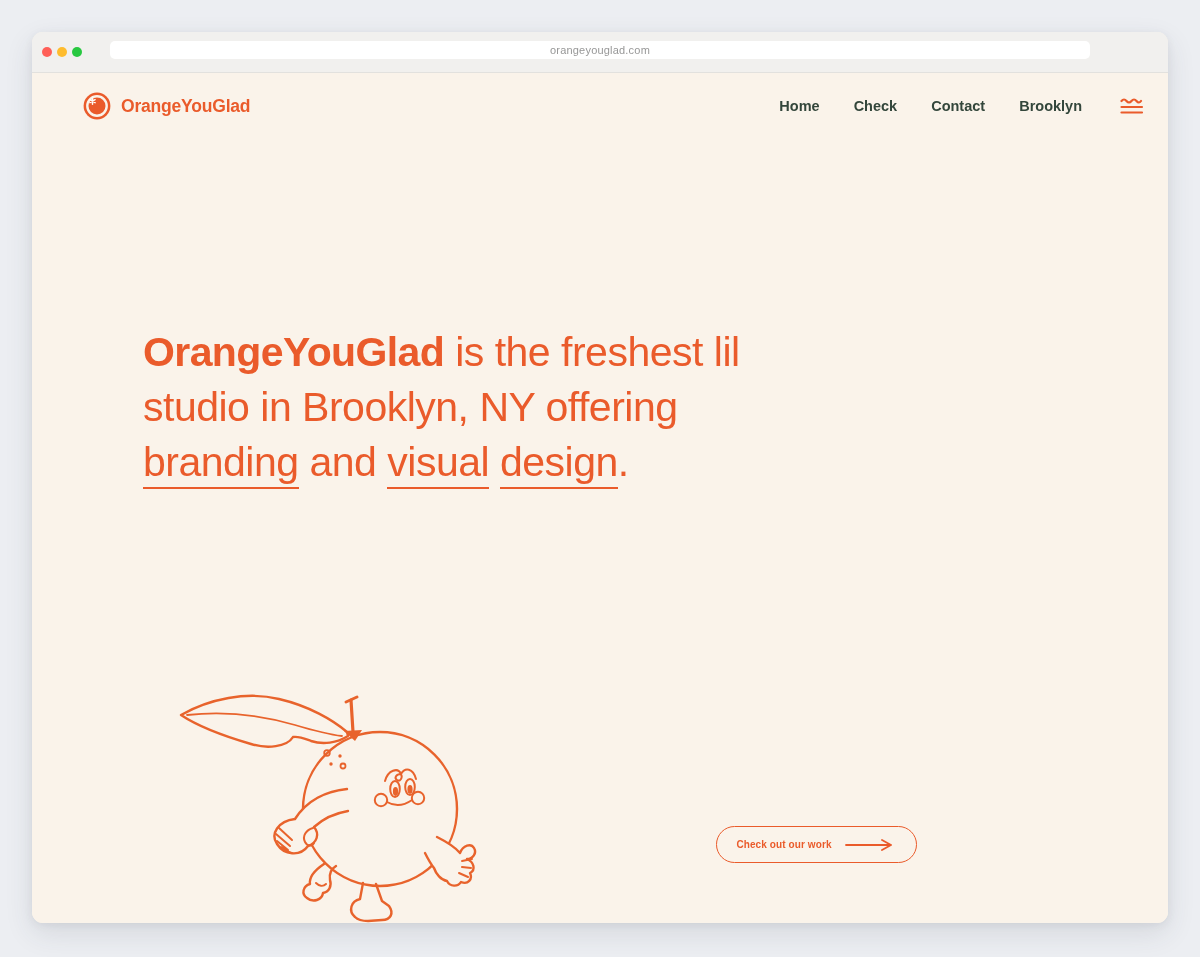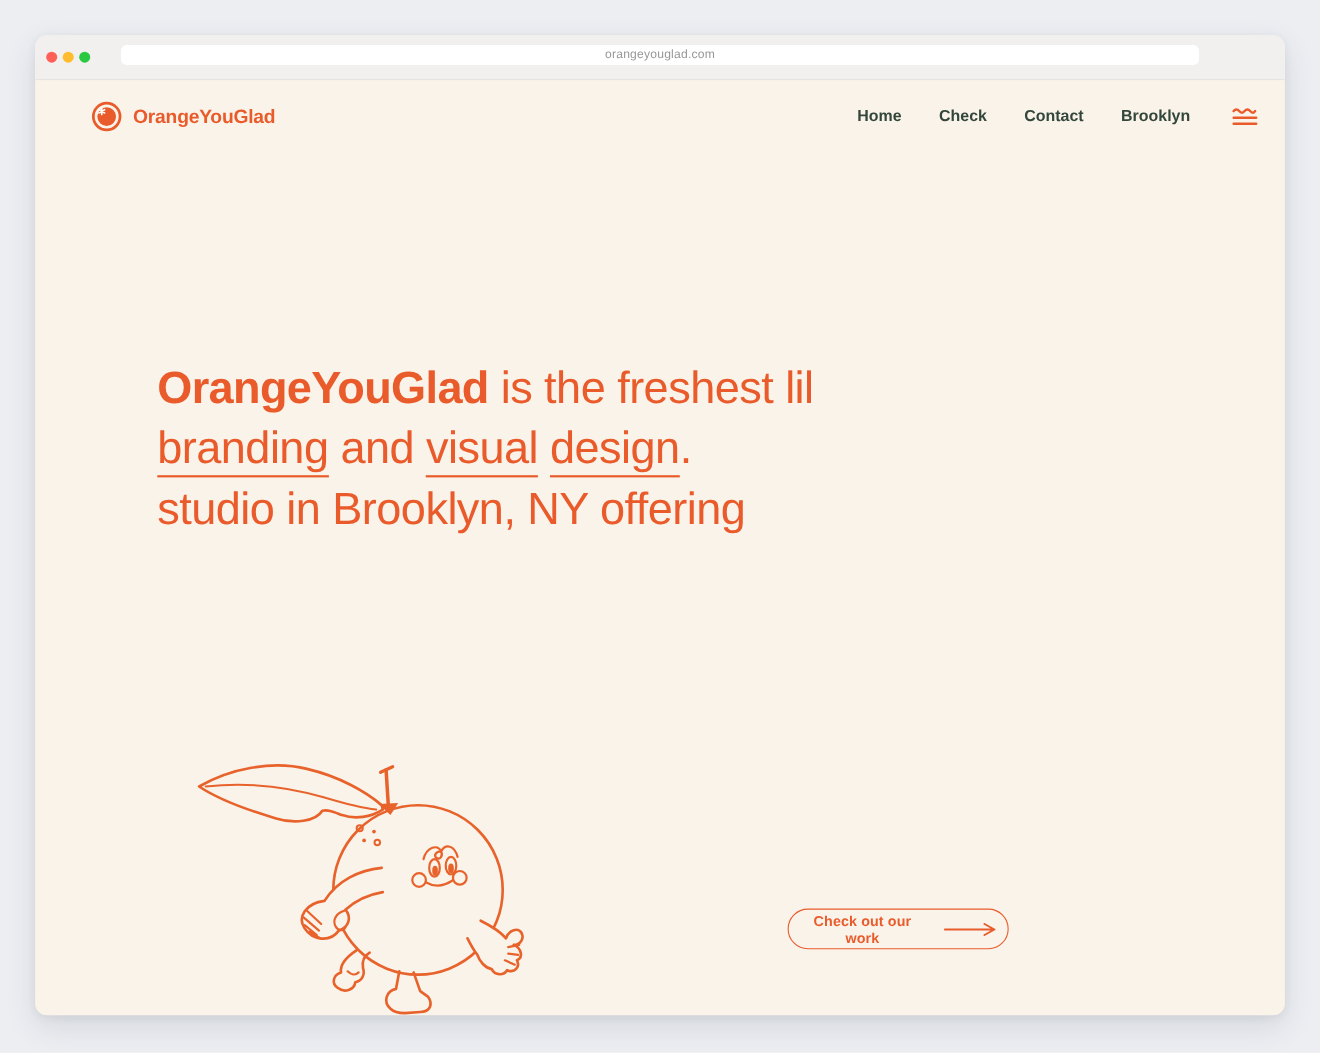--- a/index.html
+++ b/index.html
@@ -53,21 +53,21 @@
   .hero .bold{font-weight:bold;letter-spacing:-.6px;}
   .hero .hlink{
     border-bottom:2.5px solid currentColor;padding-bottom:2px;cursor:pointer;
   }
   .mascot{position:absolute;left:143px;top:614px;width:310px;height:240px;}
   .cta{
     position:absolute;left:684px;top:753px;width:201px;height:37px;
     background:transparent;border:1.6px solid #ea5b2b;border-radius:19px;
     display:flex;align-items:center;justify-content:center;gap:13px;
     color:#ea5b2b;font-family:"Liberation Sans", sans-serif;
-    font-size:13px;font-weight:bold;cursor:pointer;letter-spacing:.1px;
+    font-size:10px;font-weight:bold;cursor:pointer;letter-spacing:.1px;
   }
 </style>
 </head>
 <body>
 
 <div>
   <div class="window">
 
     <div class="chrome">
       <div class="lights">
@@ -106,22 +106,22 @@
               <path d="M1.5,4 q2.5,-3 5,0 t5,0 t5,0 t4.5,0"></path>
               <path d="M1.5,10 L22,10"></path>
               <path d="M1.5,15.5 L22,15.5"></path>
             </svg>
           </button>
         </nav>
       </header>
 
       <div class="hero">
         <div class="hline"><span class="bold">OrangeYouGlad</span><span> is the freshest lil</span></div>
+        <div class="hline"><span>studio in Brooklyn, NY offering</span></div>
         <div class="hline"><span class="hlink">branding</span><span> and </span><span class="hlink">visual</span><span> </span><span class="hlink">design</span><span>.</span></div>
-        <div class="hline"><span>studio in Brooklyn, NY offering</span></div>
       </div>
 
       <svg class="mascot" viewBox="0 0 310 240" aria-label="Walking orange character with leaf">
         <g stroke="#e8632c" stroke-width="2.4" fill="none" stroke-linecap="round" stroke-linejoin="round">
 
           <path fill="#faf3ea" d="M149,177 C140,183 134,190 135,197 C128,199 126,207 132,211 C138,216 147,213 148,206 C154,205 157,199 155,193 C154,187 156,182 161,179"></path>
           <path stroke-width="2" d="M141,196 C144,199 148,200 151,197"></path>
 
           <path fill="#faf3ea" d="M188,196 L185,212 C176,214 173,224 180,230 C183,233 188,234 193,234 L207,233 C216,233 219,226 214,219 L207,214 L201,197"></path>
 

